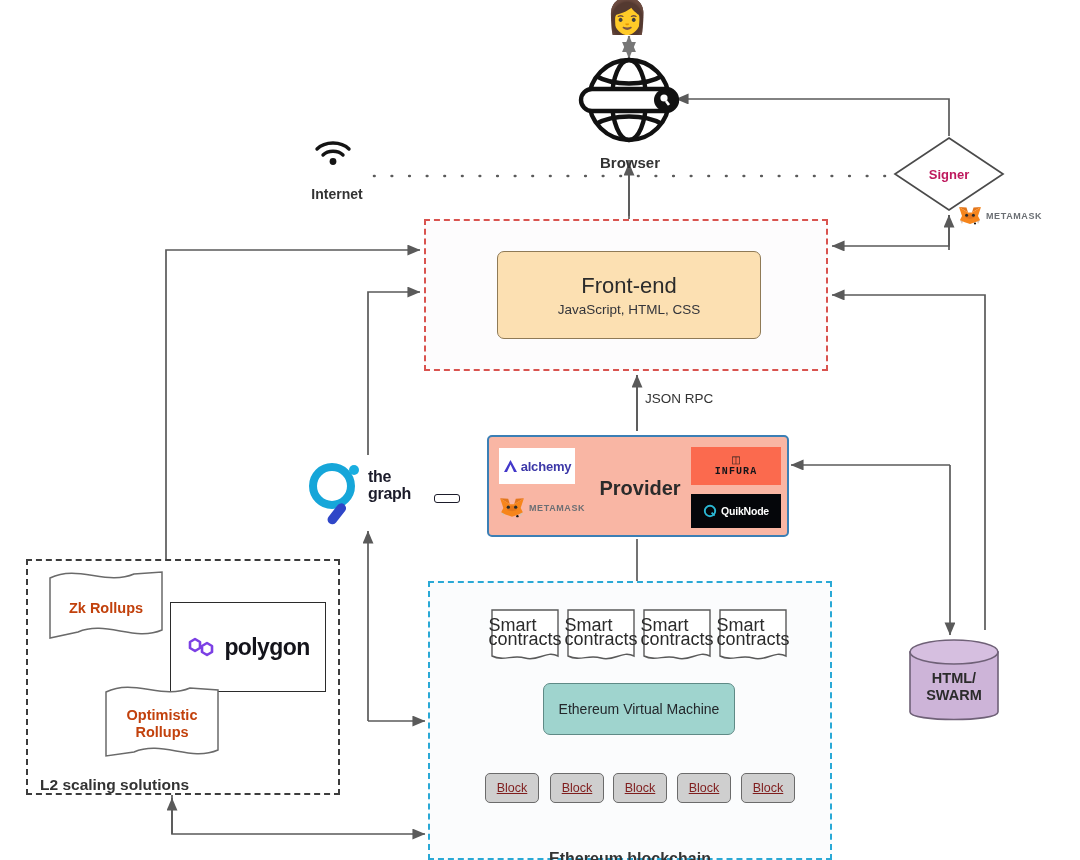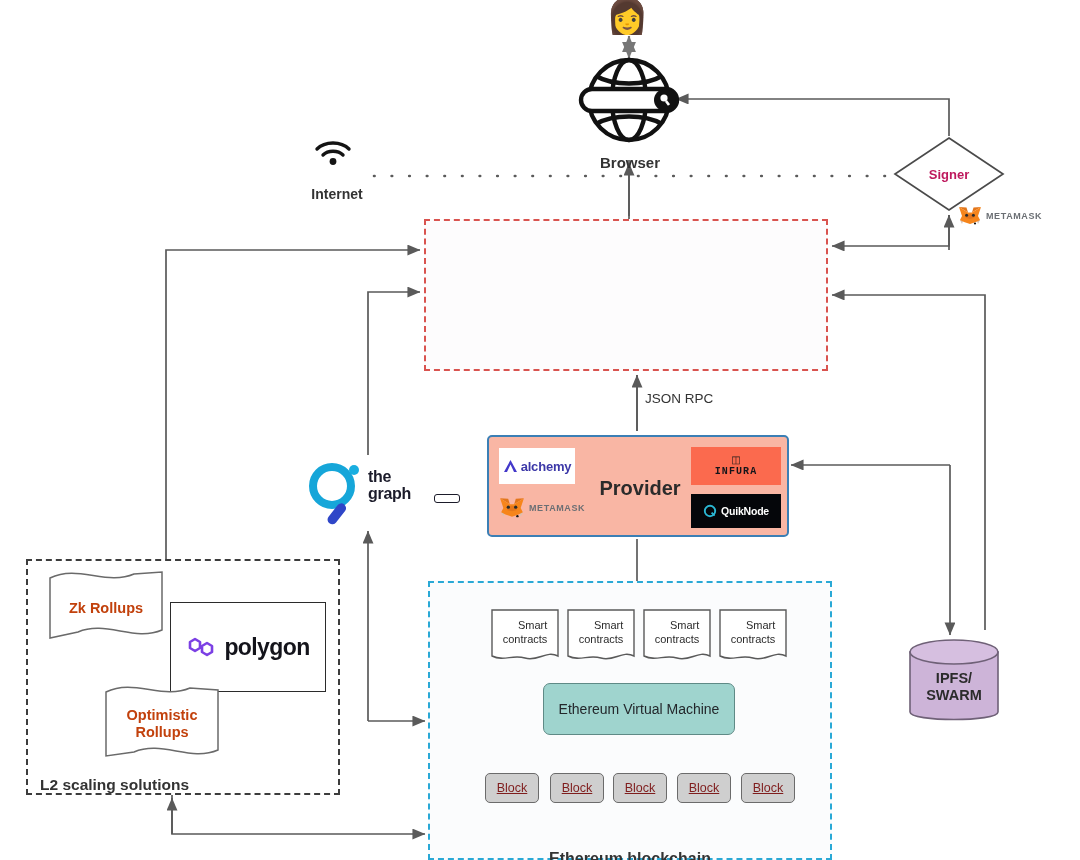--- a/index.html
+++ b/index.html
@@ -121,21 +121,21 @@
   #flag-zk { left: 48px; top: 568px; width: 116px; height: 80px; }
   #flag-op { left: 104px; top: 684px; width: 116px; height: 80px; }
 
   
   #eth-box { left: 428px; top: 581px; width: 404px; height: 279px;
              border: 2px dashed #2aa9d6; background: #fbfcfd; }
   #eth-label { left: 460px; top: 834px; width: 340px; font-size: 16px; }
   .sc { position: absolute; width: 70px; height: 56px; }
   .sc .cap { position: absolute; left: 0; top: 0; width: 70px; height: 48px;
              display: flex; align-items: center; justify-content: center;
-             font-size: 11px; color: #2b2b2b; text-align: right; line-height: 14px; }
+             font-size: 18px; color: #2b2b2b; text-align: left; line-height: 14px; }
   #sc1 { left: 490px; top: 608px; }
   #sc2 { left: 566px; top: 608px; }
   #sc3 { left: 642px; top: 608px; }
   #sc4 { left: 718px; top: 608px; }
   #evm { left: 543px; top: 683px; width: 192px; height: 52px;
          background: #9fd4ce; border: 1.4px solid #5f8a86; border-radius: 7px;
          display: flex; align-items: center; justify-content: center;
          font-size: 14px; color: #23272b; }
   .block { position: absolute; top: 773px; width: 54px; height: 30px;
            background: #cfcfcf; border: 1.4px solid #6b6b6b; border-radius: 5px;
@@ -265,20 +265,24 @@
       <polygon points="1,2 4,11 2,15 6,17 12,19 18,17 22,15 20,11 23,2 14,7.5 10,7.5" fill="#f6851b"></polygon>
       <polygon points="7,10 12,9 17,10 16,13 12,14 8,13" fill="#e4761b"></polygon>
       <circle cx="8.6" cy="10.2" r="1.5" fill="#2b2b2b"></circle>
       <circle cx="15.4" cy="10.2" r="1.5" fill="#2b2b2b"></circle>
       <circle cx="17" cy="18.5" r="1.1" fill="#161616"></circle>
     </svg>
     <span style="font-size:9px;font-weight:bold;color:#6b6f74;letter-spacing:.6px;">METAMASK</span>
   </div>
 
   <div class="node" id="fe-box"></div>
+  <div class="node" id="frontend">
+    <div class="t1">Front-end</div>
+    <div class="t2">JavaScript, HTML, CSS</div>
+  </div>
 
   <div class="node" id="jsonrpc">JSON RPC</div>
 
   <div class="node" id="provider">
     <div id="provider-title">Provider</div>
 
     <div class="logo" id="lg-alchemy">
       <svg width="15" height="15" viewBox="0 0 15 15">
         <polygon points="7.5,1 14,13 1,13" fill="#4338ca"></polygon>
         <polygon points="7.5,5.5 11,13 4,13" fill="#ffffff"></polygon>
@@ -418,19 +422,19 @@
 
   <div class="node lbl-bold" id="eth-label">Ethereum blockchain</div>
 
   <div class="node" id="ipfs">
     <svg width="96" height="96" viewBox="0 0 96 96">
       <path d="M4,18 L4,78 C4,88 92,88 92,78 L92,18 Z" fill="#cdb4d8" stroke="#6f6177" stroke-width="1.6"></path>
       <ellipse cx="48" cy="18" rx="44" ry="12" fill="#d6bfe0" stroke="#6f6177" stroke-width="1.6"></ellipse>
     </svg>
     <div id="ipfs-text">
       <span>
-        <span>IPFS/</span><br>
+        <span>HTML/</span><br>
         <span>SWARM</span>
       </span>
     </div>
   </div>
 
 </div>
 
 </body></html>

